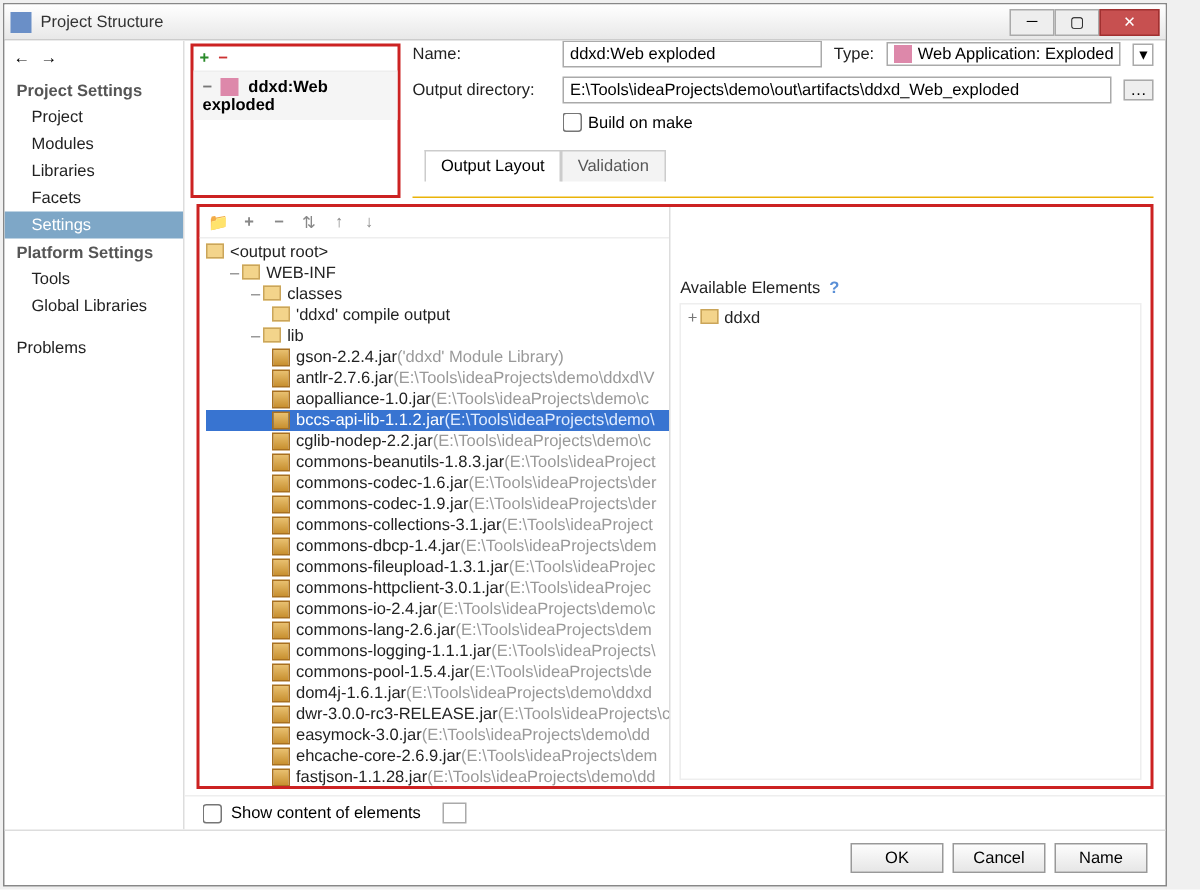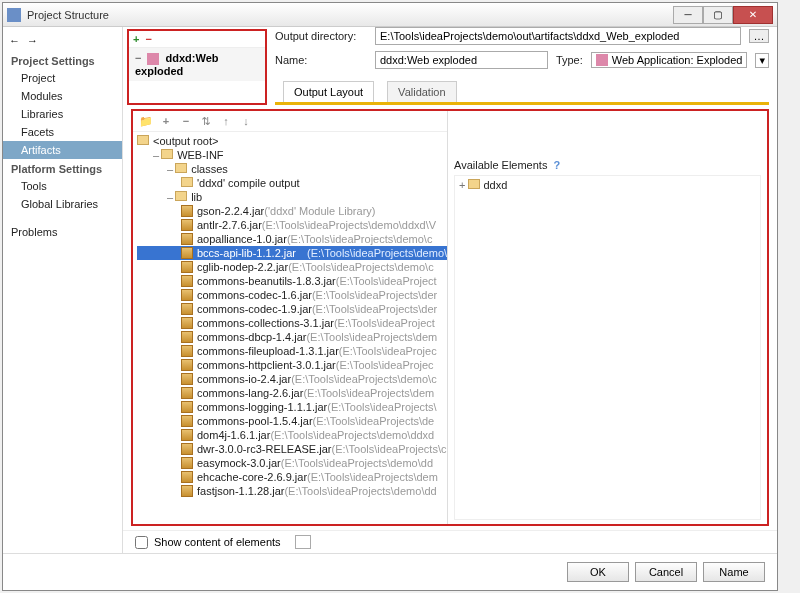--- a/index.html
+++ b/index.html
@@ -26,34 +26,34 @@
 .artifact-row { padding: 4px 6px; background:#f5f5f5;font-weight:bold; }
 .artifact-row .ic { display:inline-block; width:12px; height:12px; background:#d8a; margin-right:4px; vertical-align:middle; }
 .fields { flex:1; display:flex; flex-direction:column; gap:6px; padding: 0 8px; }
 .row { display:flex; align-items:center; gap:8px; }
 .row label { width:92px; color:#222; }
 .row input[type=text] { flex:1; border:1px solid #aaa; padding:2px 4px; background:#fff; }
 .type-sel { display:flex; align-items:center; gap:4px; border:1px solid #aaa; padding:1px 4px; background:#fff; }
 .type-sel .ic { width:12px; height:12px; background:#d8a; }
 .dots { width:20px; border:1px solid #aaa; background:#eee; text-align:center; }
 .check { display:flex; align-items:center; gap:4px; padding-left:100px; }
-.tabs { display:flex; border-bottom:3px solid #eab308; padding:6px 0 0 8px; gap:13px; }
+.tabs { display:flex; border-bottom:1px solid #eab308; padding:6px 0 10px 8px; gap:0; }
 .tab { padding:4px 10px; border:1px solid #ccc; border-bottom:none; background:#f3f3f3; color:#555; }
 .tab.active { background:#fff; color:#000; }
 .layout-area { flex:1; display:flex; border:2px solid #c22; margin:4px 8px 4px 8px; overflow:hidden; }
 .tree-panel { flex: 0 0 275px; display:flex; flex-direction:column; border-right:1px solid #ddd; }
 .tree-toolbar { display:flex; gap:6px; padding:3px 6px; border-bottom:1px solid #eee; align-items:center; }
 .tbic { width:14px; height:14px; display:inline-flex; align-items:center; justify-content:center; color:#888; }
 .tree { flex:1; overflow:auto; padding:2px 0 2px 4px; white-space:nowrap; }
 .node { padding:1px 0 1px 0; display:flex; color:#222; }
 .node .jar { display:inline-block; width:12px; height:12px; background:linear-gradient(#e8c070,#c89030); border:1px solid #a87020; margin-right:4px; }
 .node .fld { display:inline-block; width:12px; height:10px; background:#f3d48b; border:1px solid #caa55a; margin-right:4px; }
 .node.sel { background:#3874d1; color:#fff; }
 .node .path { color:#999; }
-.node.sel .path { color:#e0ecff;margin-left:11px; }
+.node.sel .path { color:#e0ecff; }
 .indent1 { padding-left:16px; } .indent2 { padding-left:30px; } .indent3 { padding-left:44px; }
 .avail-panel { flex:1; display:flex; flex-direction:column; padding:4px 6px; }
 .avail-head { display:flex; align-items:flex-start; gap:6px; color:#222; padding-bottom:4px;margin-top:44px; }
 .avail-head .q { color:#5a8fd6; font-weight:bold; }
 .avail-tree { flex:1; border:1px solid #eee; padding:2px 4px; }
 .footer-check { padding:4px 12px; display:flex; align-items:center; gap:6px; border-top:1px solid #eee; }
 .buttons { display:flex; justify-content:flex-end; gap:6px; padding:8px 12px; border-top:1px solid #ddd; }
 .btn { min-width:62px; padding:3px 10px; border:1px solid #999; background:linear-gradient(#fdfdfd,#e6e6e6); }
 .toggler { color:#777; margin-right:2px; }
 .hilite-area { display:flex; }
@@ -76,21 +76,21 @@
     <div class="sidebar">
       <div class="sidebar-toolbar">
         <span>←</span>
         <span>→</span>
       </div>
       <div class="side-head">Project Settings</div>
       <div class="side-item">Project</div>
       <div class="side-item">Modules</div>
       <div class="side-item">Libraries</div>
       <div class="side-item">Facets</div>
-      <div class="side-item sel">Artifacts</div>
+      <div class="side-item sel">Settings</div>
       <div class="side-head">Platform Settings</div>
       <div class="side-item">Tools</div>
       <div class="side-item">Global Libraries</div>
       <div style="height:10px"></div>
       <div class="side-item" style="padding-left:8px">Problems</div>
     </div>
 
     <div class="content">
       <div class="hilite-area">
         <div class="artifact-list">
@@ -99,35 +99,39 @@
             <span class="minus">−</span>
           </div>
           <div class="artifact-row">
             <span class="toggler">−</span>
             <span class="ic"></span>
             <span>ddxd:Web exploded</span>
           </div>
         </div>
 
         <div class="fields">
-          <div class="row">
-            <label>Output directory:</label>
-            <input type="text" value="E:\Tools\ideaProjects\demo\out\artifacts\ddxd_Web_exploded" style="">
-            <div class="dots">…</div>
-          </div>
           <div class="row">
             <label>Name:</label>
             <input type="text" value="ddxd:Web exploded" style="">
             <label style="width:auto">Type:</label>
             <div class="type-sel">
               <span class="ic"></span>
               <span>Web Application: Exploded</span>
             </div>
             <span style="border:1px solid #aaa;padding:0 3px">▾</span>
           </div>
+          <div class="row">
+            <label>Output directory:</label>
+            <input type="text" value="E:\Tools\ideaProjects\demo\out\artifacts\ddxd_Web_exploded" style="">
+            <div class="dots">…</div>
+          </div>
+          <div class="check">
+            <input type="checkbox" style="">
+            <span>Build on make</span>
+          </div>
           <div class="tabs">
             <div class="tab active">Output Layout</div>
             <div class="tab">Validation</div>
           </div>
         </div>
       </div>
 
       <div class="layout-area">
         <div class="tree-panel">
           <div class="tree-toolbar">

